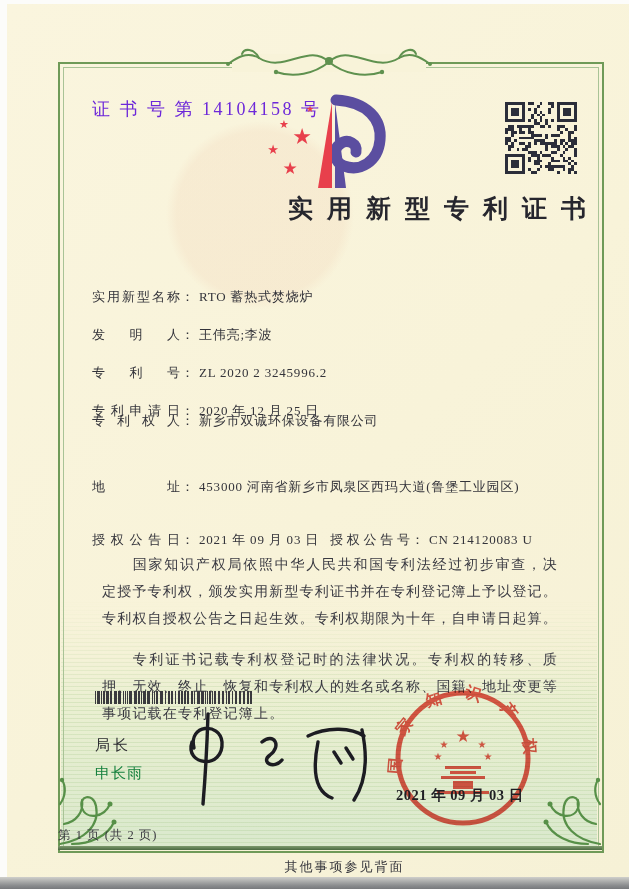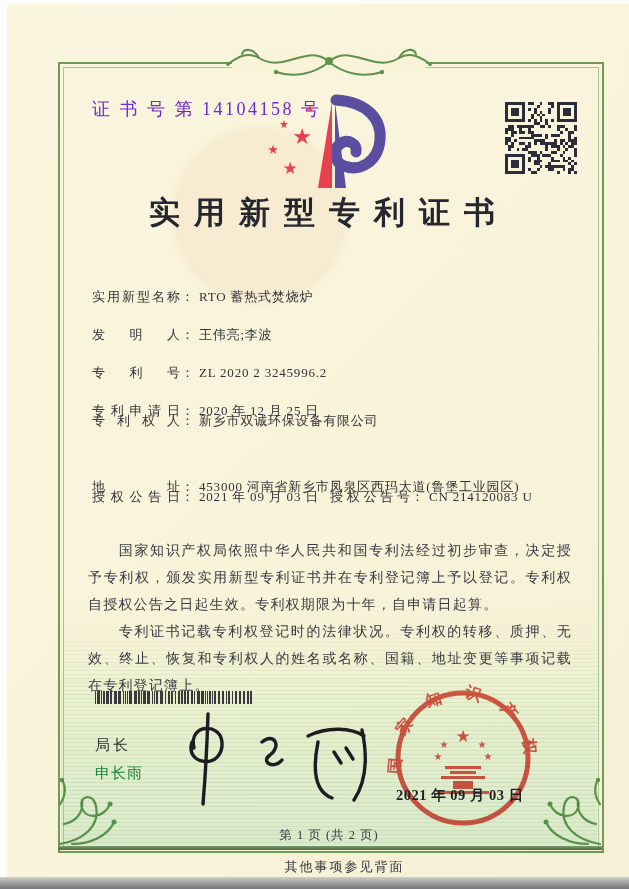--- a/index.html
+++ b/index.html
@@ -21,37 +21,37 @@
                background:linear-gradient(180deg,#7d9a6d,#4c6a42);}
   
   #green-zone{left:61px;top:598px;width:536px;height:248px;
      background:
        repeating-linear-gradient(180deg,rgba(142,186,112,0.20) 0 1px,rgba(142,186,112,0) 1px 4px),
        linear-gradient(180deg,rgba(222,236,203,0) 0%,rgba(222,236,203,0.55) 45%,#dbe9cd 95%);
      -webkit-mask:linear-gradient(180deg,transparent 0,#000 40%);
              mask:linear-gradient(180deg,transparent 0,#000 40%);}
   
   #cert-no{left:92px;top:97px;font-size:18px;letter-spacing:2.5px;color:#6d28d9;}
-  #title{left:58px;top:192px;width:542px;text-align:center;font-size:31px;font-weight:700;
+  #title{left:58px;top:192px;width:542px;text-align:right;font-size:25px;font-weight:700;
          letter-spacing:14px;color:#26262e;}
   .row{position:absolute;left:92px;font-size:13px;color:#33333a;white-space:nowrap;}
   .lbl{display:inline-block;width:88px;text-align:justify;text-align-last:justify;color:#33333a;}
   .colon{margin-left:1px;}
   .val{margin-left:5px;letter-spacing:0.8px;}
   #row-grant2{position:absolute;left:238px;top:0;}
   .para-wrap{left:88px;top:537px;width:484px;font-size:14px;line-height:27px;color:#3a3a42;
              text-align:justify;letter-spacing:1.2px;}
-  .para-wrap p{margin:0;text-indent:2.2em;}
+  .para-wrap p{margin:14px;text-indent:2.2em;}
   #sig-role{left:95px;top:736px;font-size:15px;color:#2c2c31;
             font-family:"Liberation Sans","DejaVu Sans",sans-serif;letter-spacing:3px;}
   #sig-name{left:95px;top:764px;font-size:15px;color:#15803d;
             font-family:"Liberation Sans","DejaVu Sans",sans-serif;letter-spacing:1px;}
   #seal-date{left:396px;top:786px;width:150px;font-size:14.5px;font-weight:700;
              color:#1f1f24;letter-spacing:0.5px;}
-  #page-num{left:58px;top:827px;width:542px;text-align:center;font-size:12.5px;color:#3a3a40;letter-spacing:1px;}
+  #page-num{left:58px;top:827px;width:542px;text-align:left;font-size:12.5px;color:#3a3a40;letter-spacing:1px;}
   #back-note{left:0;top:858px;width:629px;text-align:center;font-size:13px;color:#38383e;letter-spacing:2px;padding-left:30px;}
   #barcode{left:95px;top:691px;width:160px;height:13px;}
   #qr{left:505px;top:102px;width:72px;height:72px;}
   #qr svg,#barcode svg{display:block;width:100%;height:100%;}
   #seal{left:387px;top:680px;opacity:0.92;mix-blend-mode:multiply;}
   #signature{left:170px;top:708px;}
 </style>
 </head>
 <body>
 
@@ -430,21 +430,21 @@
   </div>
   <div class="row" style="top:402px;">
     <span class="lbl">专利申请日</span><span class="colon">：</span><span class="val">2020 年 12 月 25 日</span>
   </div>
   <div class="row" style="top:412px;">
     <span class="lbl">专利权人</span><span class="colon">：</span><span class="val">新乡市双诚环保设备有限公司</span>
   </div>
   <div class="row" style="top:478px;">
     <span class="lbl">地址</span><span class="colon">：</span><span class="val">453000 河南省新乡市凤泉区西玛大道(鲁堡工业园区)</span>
   </div>
-  <div class="row" style="top:488px;">
+  <div class="row" style="top:531px;">
     <span class="lbl">授权公告日</span><span class="colon">：</span><span class="val">2021 年 09 月 03 日</span>
     <span id="row-grant2">
       <span class="lbl" style="width:80px;">授权公告号</span><span class="colon">：</span><span class="val">CN 214120083 U</span>
     </span>
   </div>
 
   <div class="abs para-wrap">
     <p>国家知识产权局依照中华人民共和国专利法经过初步审查，决定授予专利权，颁发实用新型专利证书并在专利登记簿上予以登记。专利权自授权公告之日起生效。专利权期限为十年，自申请日起算。</p>
     <p>专利证书记载专利权登记时的法律状况。专利权的转移、质押、无效、终止、恢复和专利权人的姓名或名称、国籍、地址变更等事项记载在专利登记簿上。</p>
   </div>

